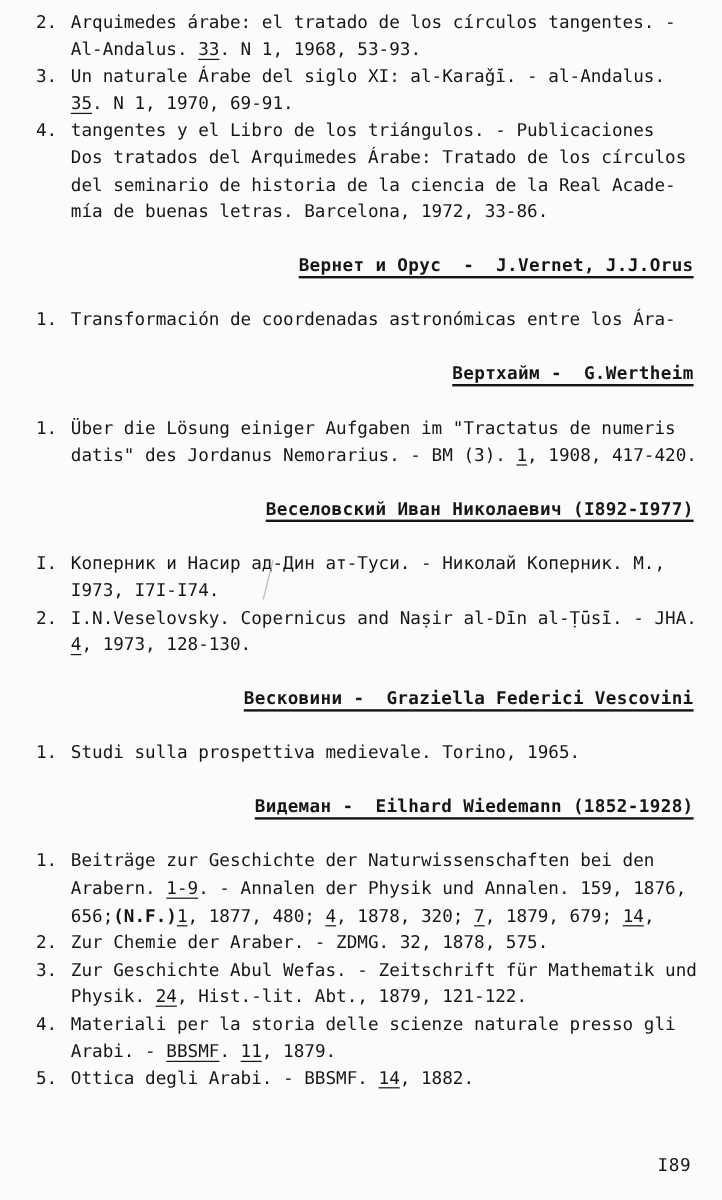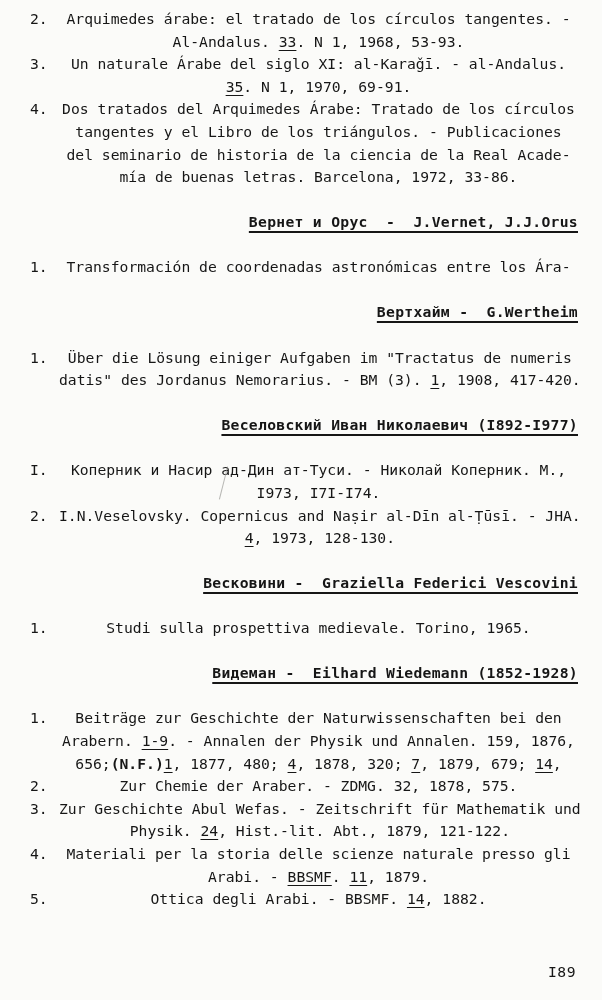--- a/index.html
+++ b/index.html
@@ -36,21 +36,21 @@
   }
   .item {
     display: flex;
     align-items: flex-start;
   }
   .num {
     flex: 0 0 29px;
     white-space: pre;
   }
   .lines { flex: 1 1 auto; }
-  .line { white-space: pre; text-align: center; }
+  .line { white-space: pre; }
   .u {
     text-decoration: underline;
     text-underline-offset: 3px;
     text-decoration-thickness: 1.3px;
     margin-top: 32px;
   }
   .b { font-weight: 700; margin-top: 47px; }
   .page-number {
     position: absolute;
     right: 26px;
@@ -88,22 +88,22 @@
     <span class="num">3.</span>
     <div class="lines">
               <div class="line"><span>Un naturale Árabe del siglo XI: al-Karaǧī. - al-Andalus.</span></div>
               <div class="line"><span class="u">35</span><span>. N 1, 1970, 69-91.</span></div>
             </div>
   </div>
 
   <div class="item">
     <span class="num">4.</span>
     <div class="lines">
+              <div class="line"><span>tangentes y el Libro de los triángulos. - Publicaciones</span></div>
               <div class="line"><span>Dos tratados del Arquimedes Árabe: Tratado de los círculos</span></div>
-              <div class="line"><span>tangentes y el Libro de los triángulos. - Publicaciones</span></div>
               <div class="line"><span>del seminario de historia de la ciencia de la Real Acade-</span></div>
               <div class="line"><span>mía de buenas letras. Barcelona, 1972, 33-86.</span></div>
             </div>
   </div>
 </div>
   </section>
 
   <section class="section">
     <h2 class="heading"><span class="heading-text">Вернет и Орус  -  J.Vernet, J.J.Orus</span></h2>
     <div class="items">

